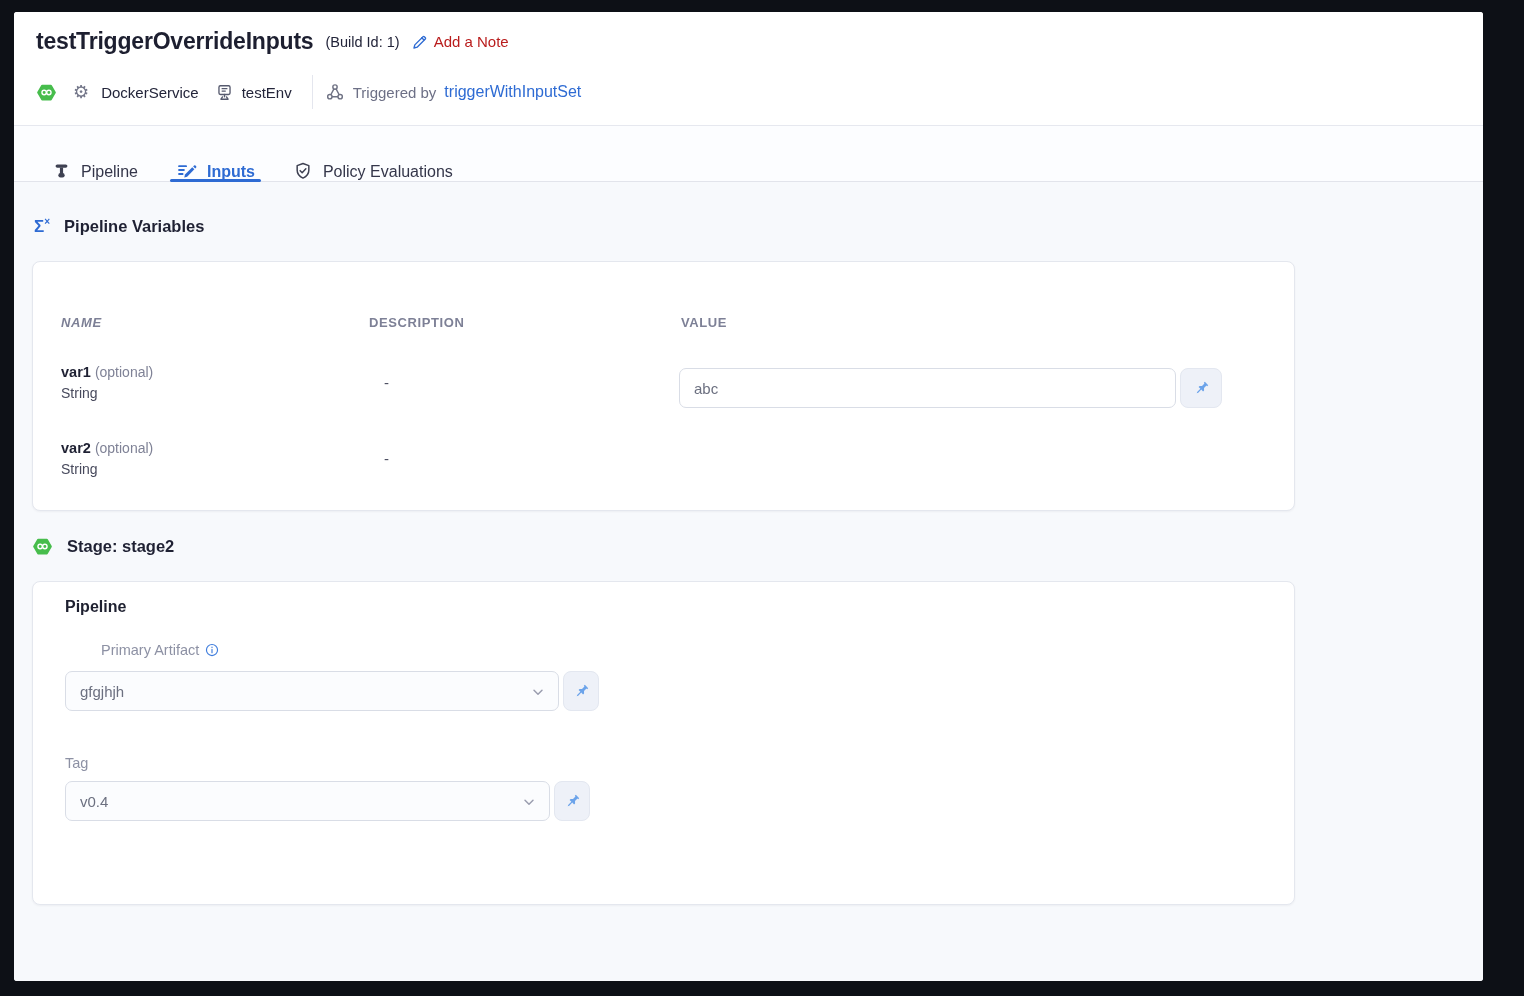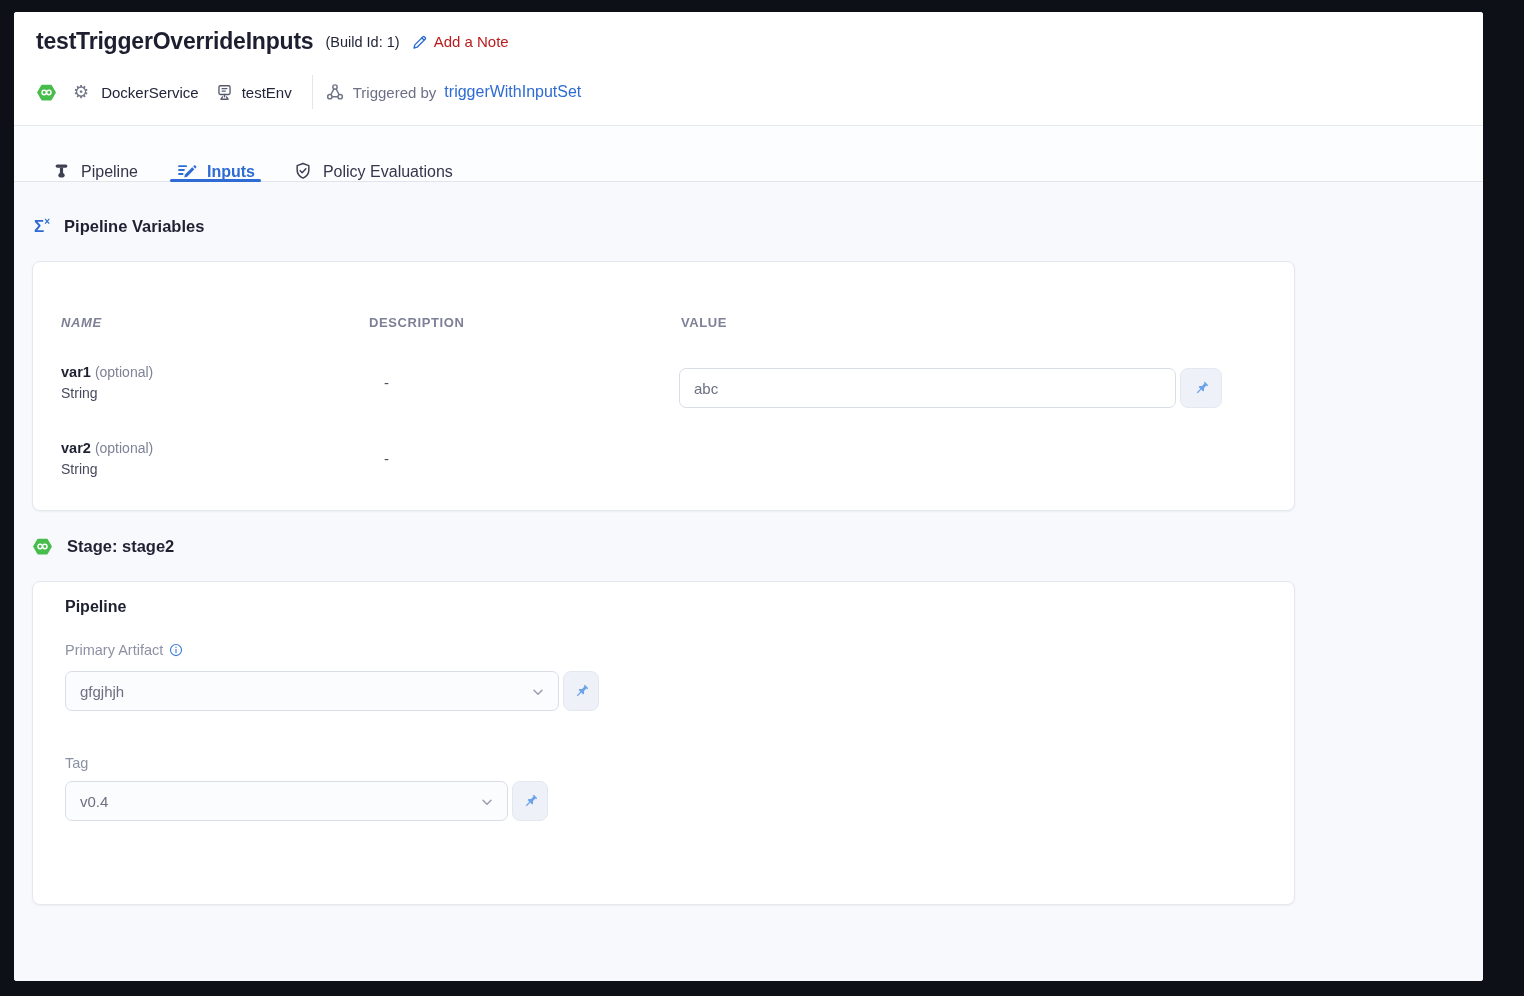--- a/index.html
+++ b/index.html
@@ -62,21 +62,21 @@
              align-items:center; justify-content:center; cursor:pointer; }
 
   .svc-title { position:absolute; left:32px; top:16px; font-size:16px; font-weight:700; color:#1e2030; }
   .fld-label { position:absolute; left:32px; display:flex; align-items:center; gap:6px;
                font-size:14.5px; color:#8d91a4; }
   .dd-group { position:absolute; left:32px; display:flex; align-items:center; }
   .dd-field { position:relative; height:40px; border:1px solid #d9dde6; border-radius:7px;
               background:#fbfcfe; display:flex; align-items:center; padding:1px 14px;
               font-size:15px; color:#6c7080; cursor:pointer; }
   .dd-field .chev { position:absolute; right:12px; top:12px; }
-  .w494 { width:494px; } .w505 { width:443px; }
+  .w494 { width:494px; } .w505 { width:485px; }
 
   svg { display:block; }
 </style>
 </head>
 <body>
 
 <div class="page">
 
   <header class="hdr">
     <div class="title-row">
@@ -212,21 +212,21 @@
           <circle cx="9.3" cy="12" r="2.5" fill="none" stroke="#ffffff" stroke-width="1.6"></circle>
           <circle cx="14.7" cy="12" r="2.5" fill="none" stroke="#ffffff" stroke-width="1.6"></circle>
         </svg>
       </span>
       <span>Stage: stage2</span>
     </div>
 
     <section class="card" id="stage-card">
       <h3 class="svc-title">Pipeline</h3>
 
-      <div class="fld-label" style="top:60px;">
+      <div class="fld-label" style="top:60px;margin-left:36px;">
         <span>Primary Artifact</span>
         <span>
           <svg width="14" height="14" viewBox="0 0 24 24" fill="none" stroke="#3f7ddd" stroke-width="2" stroke-linecap="round">
             <circle cx="12" cy="12" r="9.5"></circle>
             <path d="M12 11v5.5M12 7.2v.3"></path>
           </svg>
         </span>
       </div>
       <div class="dd-group" style="top:89px;">
         <div class="dd-field w494">

